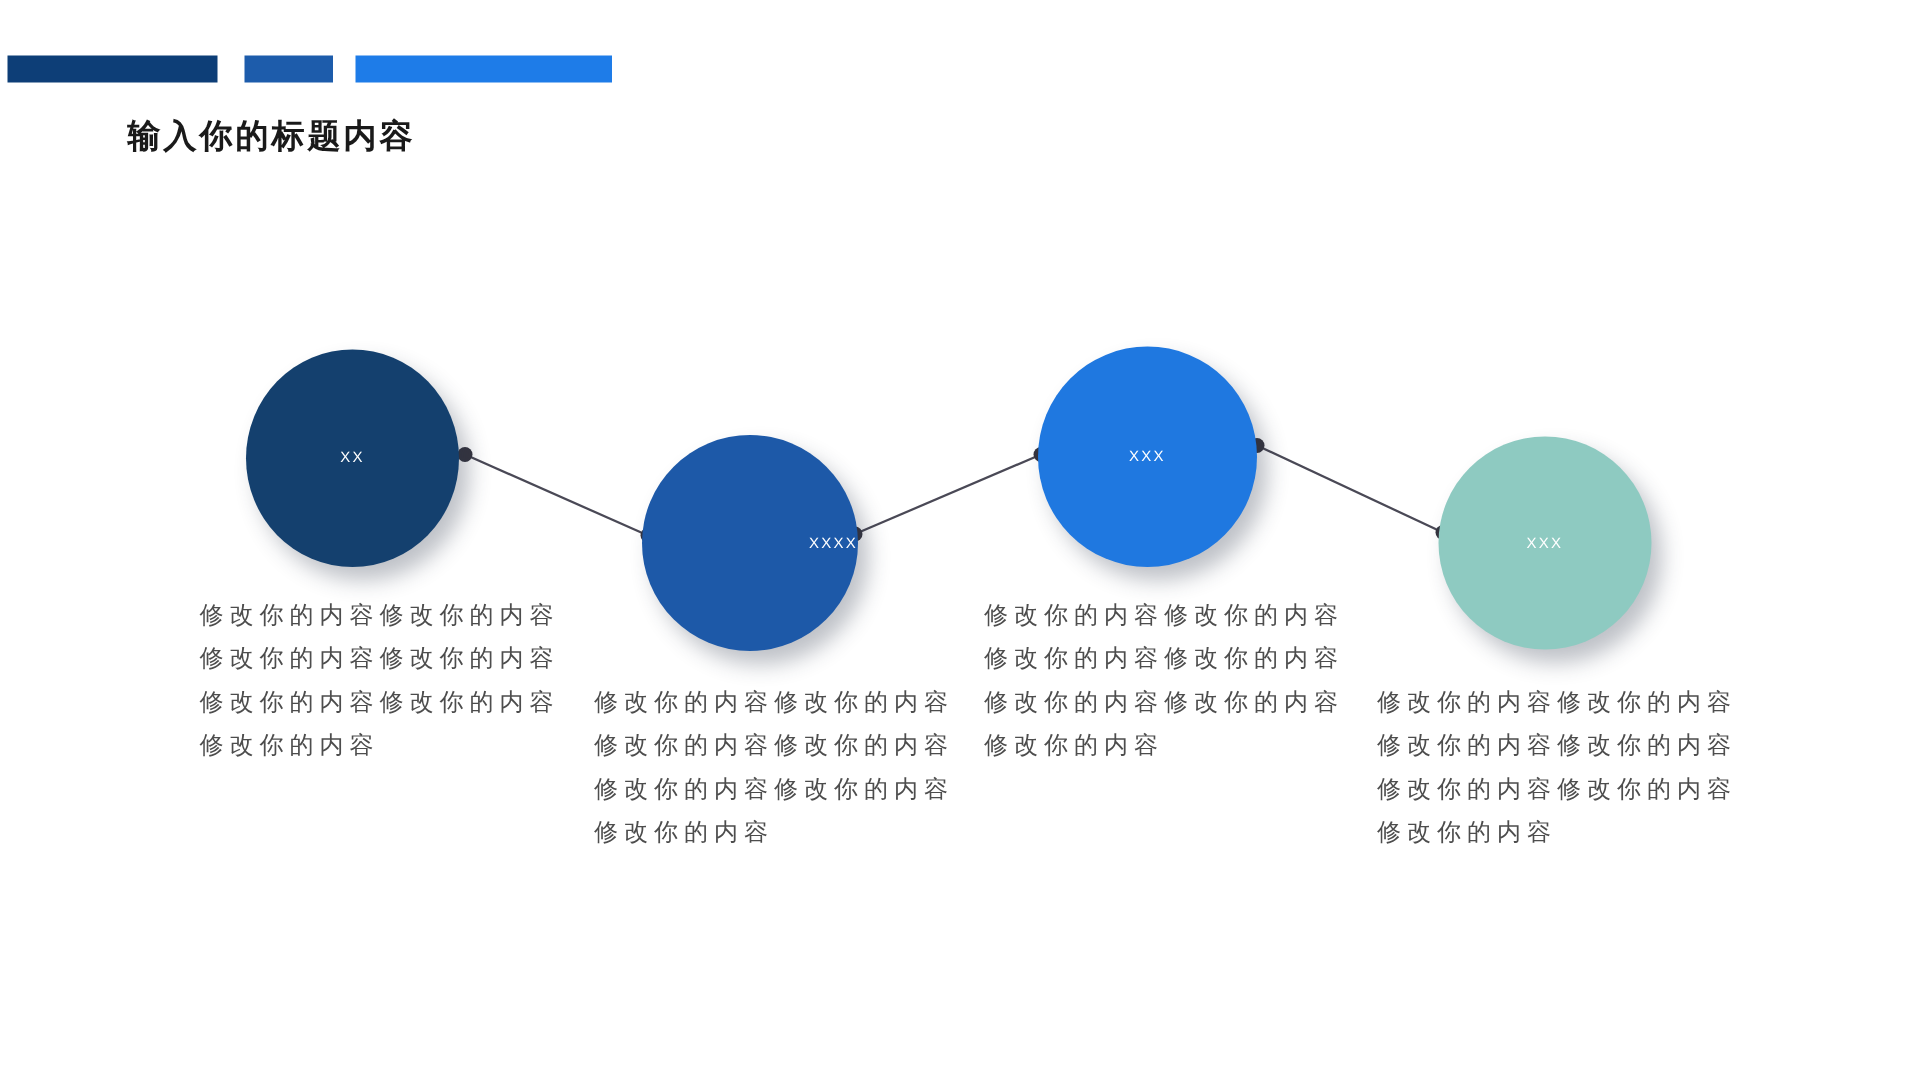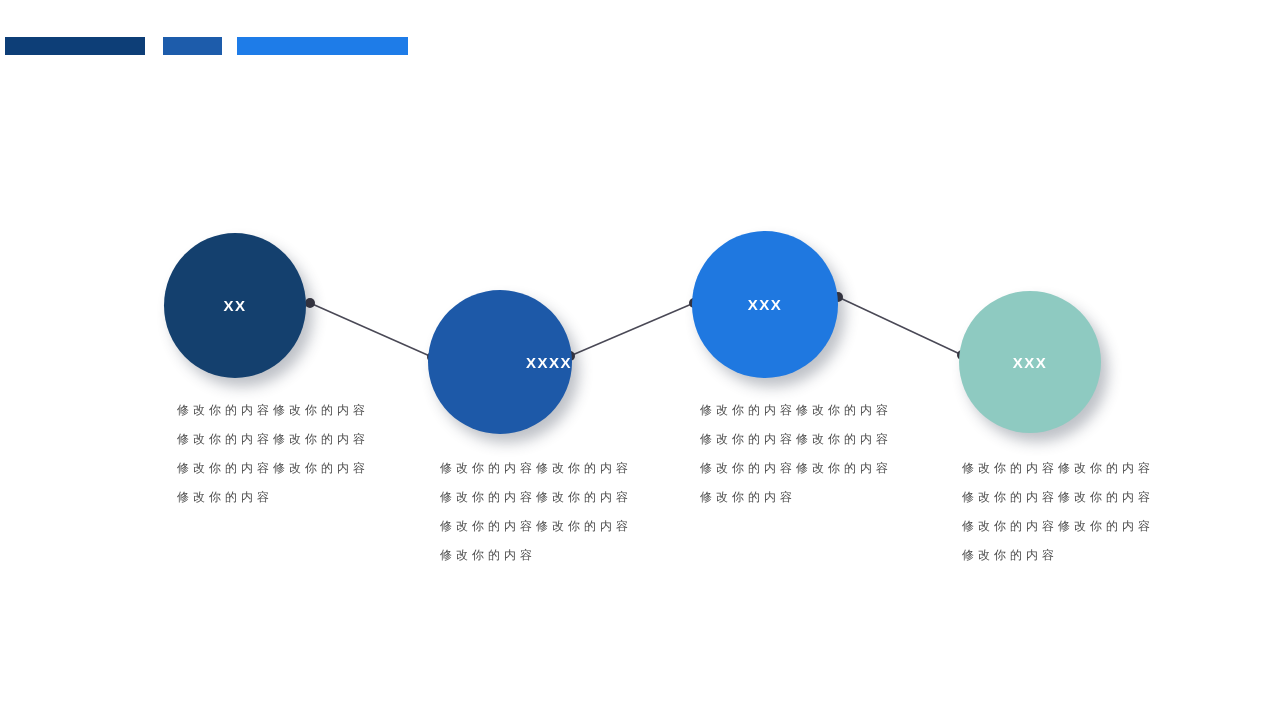--- a/index.html
+++ b/index.html
@@ -46,54 +46,54 @@
   .node {
     position: absolute;
     border-radius: 50%;
     display: flex;
     align-items: center;
     justify-content: center;
     box-shadow: 7px 9px 14px rgba(40, 50, 70, 0.30);
   }
   .node-label {
     color: #ffffff;
-    font-weight: 700;
-    font-size: 15px;
+    font-weight: 400;
+    font-size: 10px;
     letter-spacing: 1.5px;
   }
   .node-1 { left: 164px; top: 233px; width: 142px; height: 145px; }
   .node-2 { left: 428px; top: 290px; width: 144px; height: 144px; justify-content: flex-end; }
   .node-3 { left: 692px; top: 231px; width: 146px; height: 147px; }
   .node-4 { left: 959px; top: 291px; width: 142px; height: 142px; }
 
   
   .textblock {
     position: absolute;
     width: 240px;
-    font-size: 12px;
+    font-size: 16px;
     line-height: 29px;
     letter-spacing: 4px;
     color: #4d4d4d;
     white-space: nowrap;
-    margin-left: 44px;
   }
   .tb-1 { left: 133px; top: 396px; }
   .tb-2 { left: 396px; top: 454px; }
   .tb-3 { left: 656px; top: 396px; }
   .tb-4 { left: 918px; top: 454px; }
 </style>
 </head>
 <body>
 
 <div class="slide">
 
   <div class="bar bar-1" style="background-color: rgb(13, 62, 119);"></div>
   <div class="bar bar-2" style="background-color: rgb(29, 92, 171);"></div>
   <div class="bar bar-3" style="background-color: rgb(30, 124, 232);"></div>
 
+  <h1 class="title">输入你的标题内容</h1>
 
   <svg class="connectors" viewBox="0 0 1280 720" xmlns="http://www.w3.org/2000/svg">
     <line x1="310" y1="303" x2="432" y2="357" stroke="#4a4956" stroke-width="1.5"></line>
     <line x1="570" y1="356" x2="694" y2="303" stroke="#4a4956" stroke-width="1.5"></line>
     <line x1="838" y1="297" x2="962" y2="355" stroke="#4a4956" stroke-width="1.5"></line>
     <circle cx="310" cy="303" r="5" fill="#35343f"></circle>
     <circle cx="432" cy="357" r="5" fill="#35343f"></circle>
     <circle cx="570" cy="356" r="5" fill="#35343f"></circle>
     <circle cx="694" cy="303" r="5" fill="#35343f"></circle>
     <circle cx="838" cy="297" r="5" fill="#35343f"></circle>

